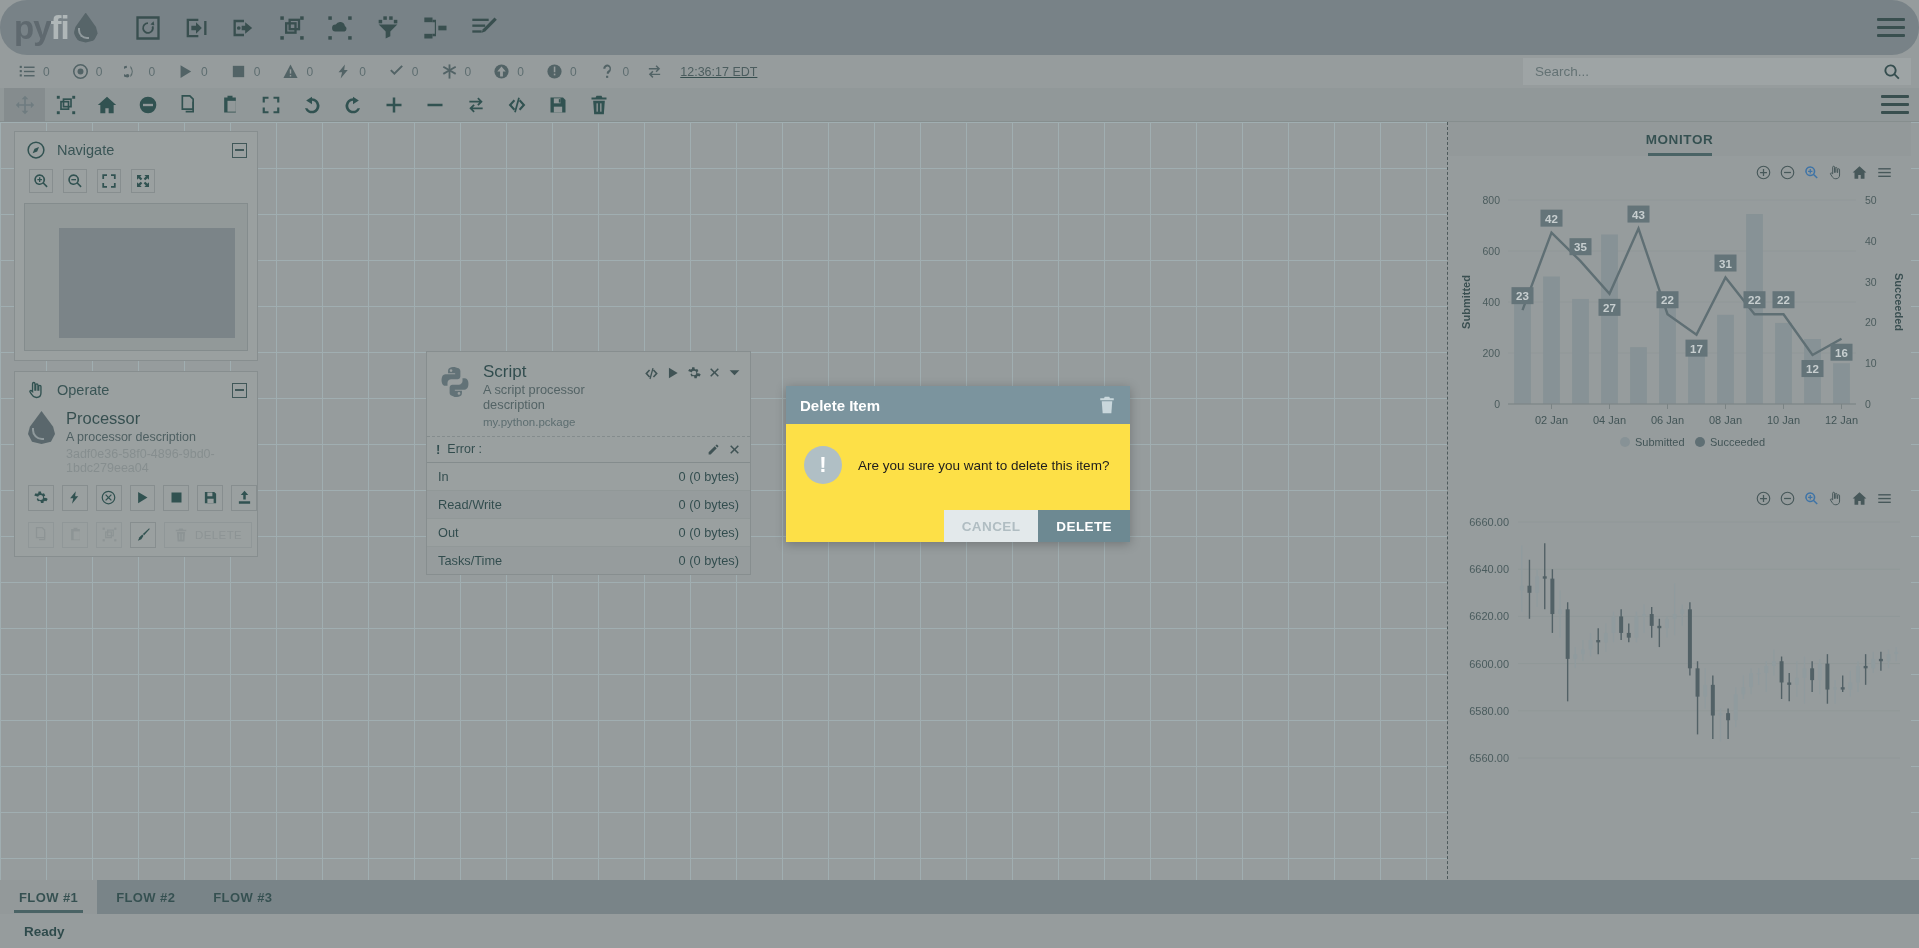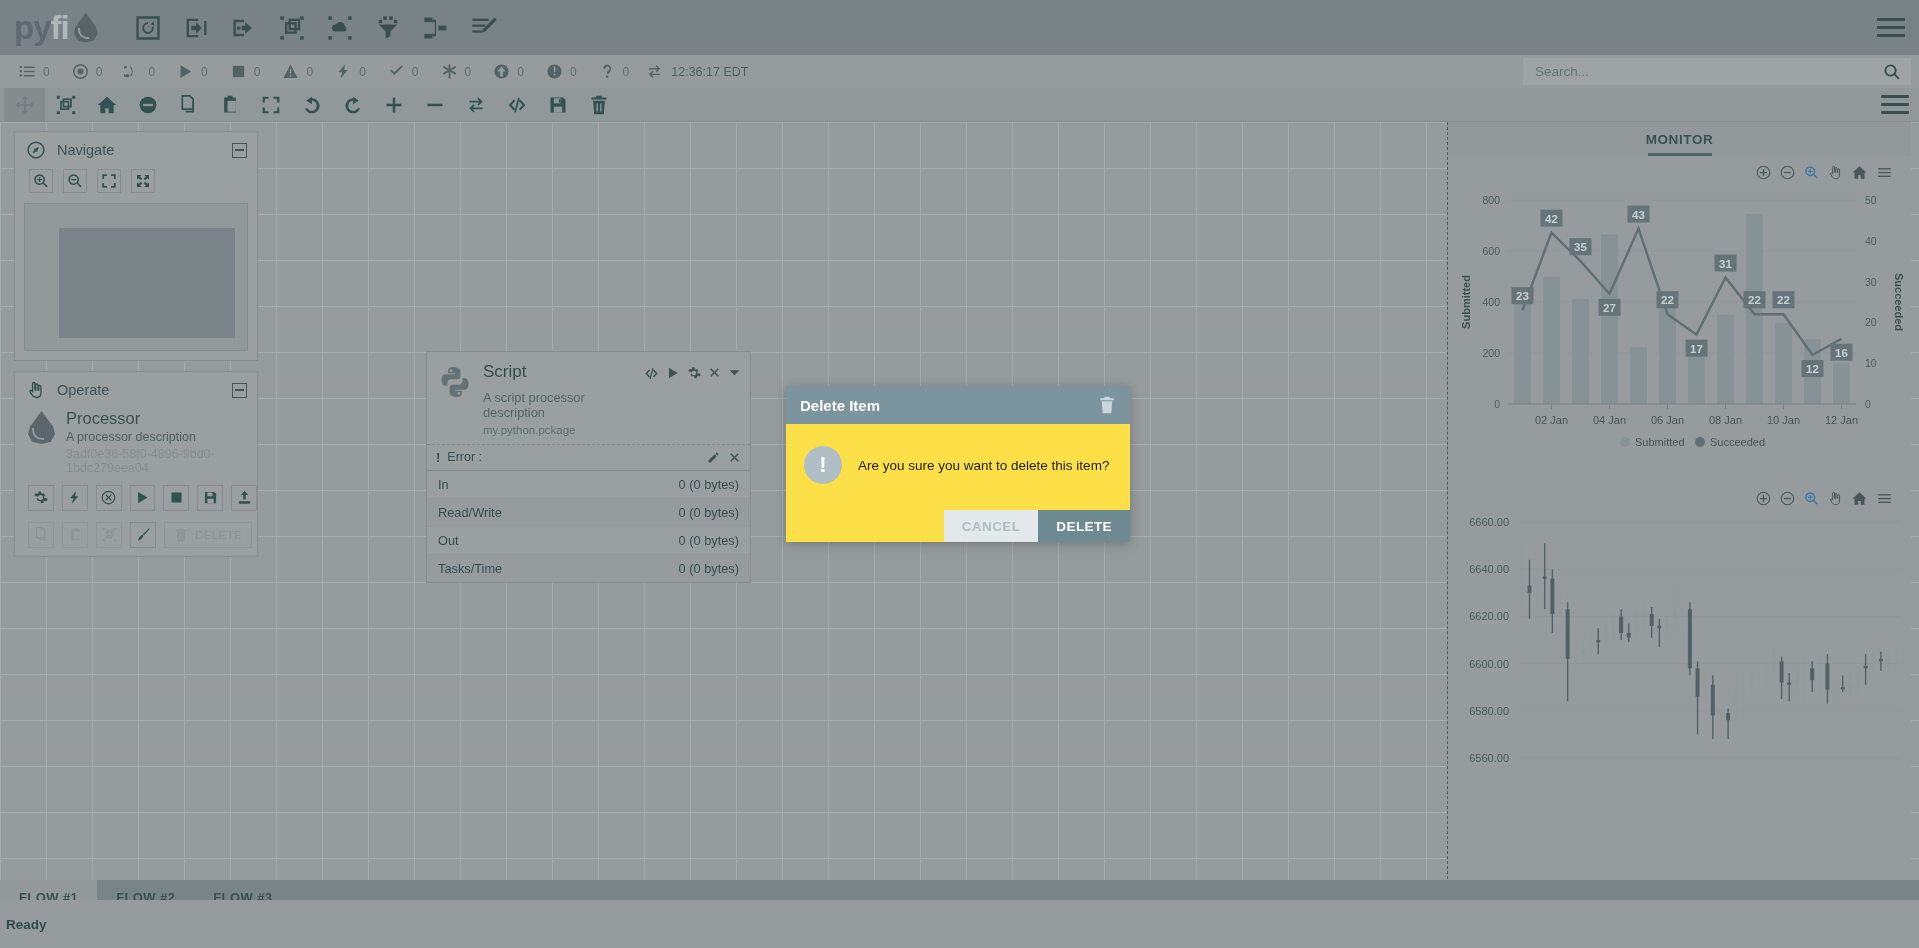--- a/index.html
+++ b/index.html
@@ -17,21 +17,21 @@
   .scrim {
     position: absolute; inset: 0;
     background: rgba(120,128,130,0.28);
     z-index: 40; pointer-events: none;
   }
 
   
   .brandbar {
     height: 55px; background: #79838a;
     display: flex; align-items: center; padding: 13px 14px;
-    position: relative; z-index: 5;
+    position: relative; z-index: 5; border-radius: 27px;
   }
   .logo { display:flex; align-items:center; gap:2px; margin-right: 26px; }
   .logo-text { font-size: 33px; font-weight: 700; letter-spacing: -1px; line-height: 1; }
   .logo-py { color: #566068; }
   .logo-fi { color: #c6cccd; }
   .drop {
     width: 24px; height: 30px; margin-left: 3px;
     background: #4c5a60;
     border-radius: 50% 50% 50% 50% / 62% 62% 38% 38%;
     clip-path: polygon(50% 0%, 93% 48%, 100% 70%, 85% 93%, 50% 100%, 15% 93%, 0 70%, 7% 48%);
@@ -49,21 +49,21 @@
 
   
   .statbar {
     height: 33px; background: #a3a7a8;
     display: flex; align-items: center; padding: 0 8px;
     position: relative; z-index: 5;
   }
   .stat { display:flex; align-items:center; gap: 7px; padding: 0 11px; }
   .stat svg { fill: #45585c; }
   .stat .cnt { font-size: 12px; color: #54666a; }
-  .clockwrap { display:flex; align-items:center; gap:8px; padding-left: 6px; }
+  .clockwrap { display:flex; align-items:center; gap:17px; padding-left: 6px; text-decoration: underline; }
   .clockwrap .time { font-size: 12.5px; color: #3c5052; }
   .searchbox {
     margin-left: auto; width: 388px; height: 27px; background: #aeb2b3;
     display:flex; align-items:center; padding: 0 10px; gap: 8px;
   }
   .searchbox input {
     flex:1; border:0; outline:0; background:transparent;
     font-family: "Liberation Sans", sans-serif; font-size: 13.5px; color:#2d4446;
   }
   .searchbox input::placeholder { color: #5d6d70; }
@@ -151,21 +151,21 @@
   .opbtn.wide .lbl { font-size: 11.5px; color:#969c9d; letter-spacing: .4px; }
 
   
   .node {
     position:absolute; left: 426px; top: 229px; width: 325px;
     background: #a8acac; border: 1px solid #8e9495; z-index: 12;
   }
   .node-head { display:flex; padding: 11px 9px 8px 11px; gap: 11px; }
   .pylogo { width: 34px; height: 34px; flex:none; position:relative; margin-top:2px; }
   .node-title { font-size: 17px; color: #16383a; line-height: 1.1; }
-  .node-desc { font-size: 12.8px; color: #46585b; margin-top: 8px; }
+  .node-desc { font-size: 12.8px; color: #46585b; margin-top: 0; }
   .node-pkg { font-size: 11.5px; color: #53666a; margin-top: 4px; }
   .node-acts { margin-left:auto; display:flex; align-items:flex-start; gap: 7px; padding-top:3px; }
   .node-acts svg { fill: #2b4244; }
   .node-err {
     display:flex; align-items:center; gap:7px;
     border-top: 1px dashed #8a9092; border-bottom: 1px solid #8a9092;
     padding: 5px 9px 5px 9px; font-size: 12.5px; color: #18383a;
   }
   .node-err .bang { color:#1a3b3d; font-weight:700; font-size: 13px; }
   .node-err .right { margin-left:auto; display:flex; gap: 8px; }
@@ -236,22 +236,22 @@
   .flowtab {
     padding: 0 19px; display:flex; align-items:center;
     font-size: 13px; font-weight: 700; letter-spacing: .4px; color:#1d3e3f;
     position:relative;
   }
   .flowtab.active { background: #9ea3a4; }
   .flowtab.active::after {
     content:''; position:absolute; left: 14px; right: 14px; bottom: 1px; height: 3px; background: #39585a;
   }
   .statusbar {
-    position:absolute; left:0; right:0; bottom:0; height: 48px;
-    background: #a3a7a8; display:flex; align-items:center; padding: 0 6px;
+    position:absolute; left:0; right:0; bottom:0; height: 34px;
+    background: #a3a7a8; display:flex; align-items:center; padding: 0 24px;
     font-size: 13.5px; font-weight: 700; color:#133537; z-index: 20;
   }
 </style>
 </head>
 <body>
 
 <div id="app">
 
   <div class="brandbar">
     <div class="logo">

